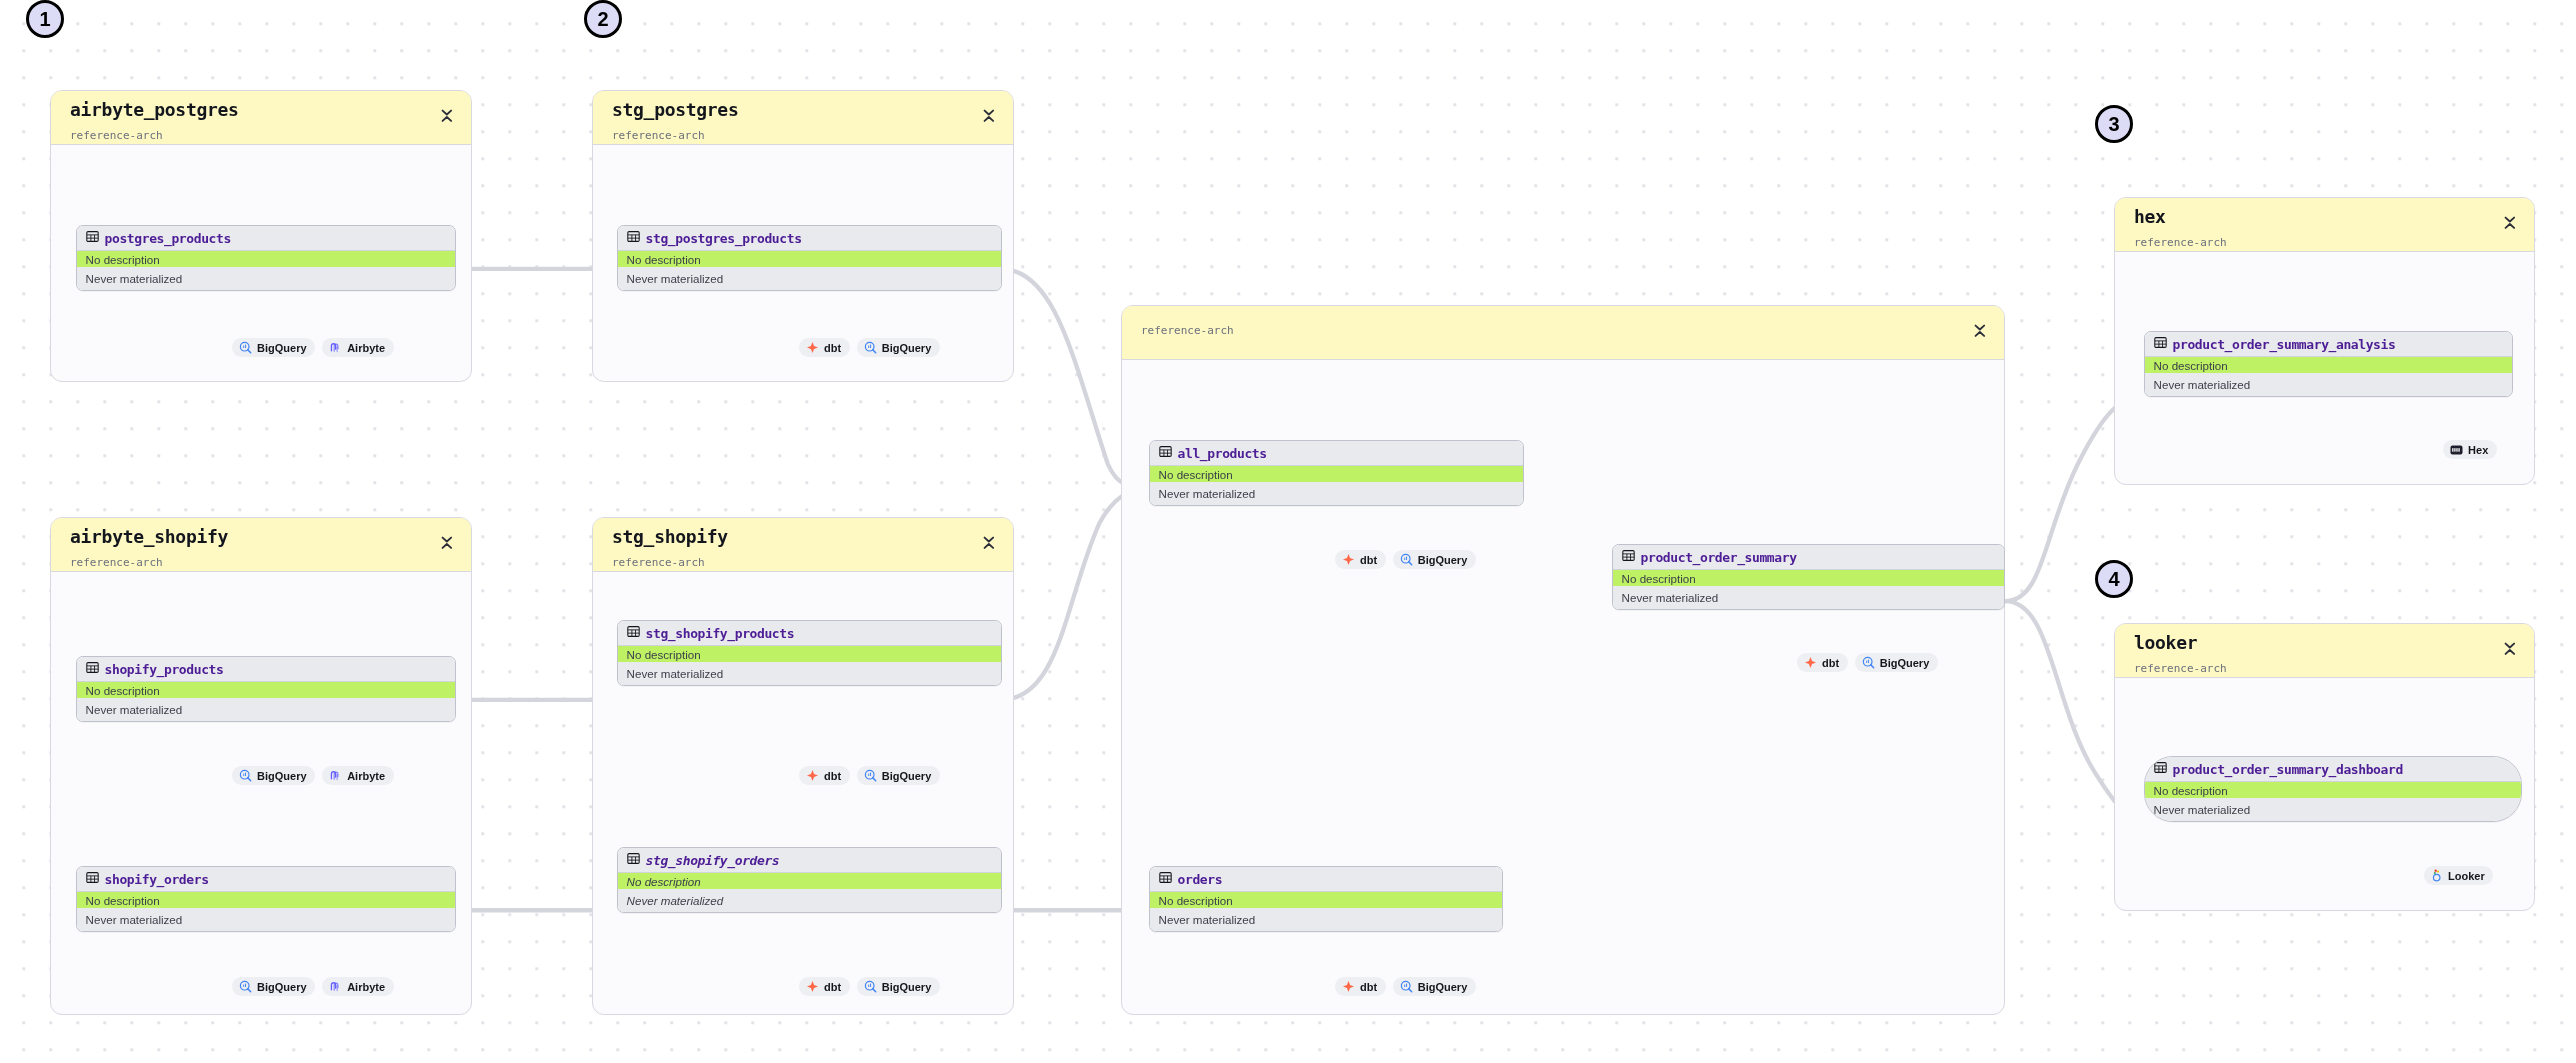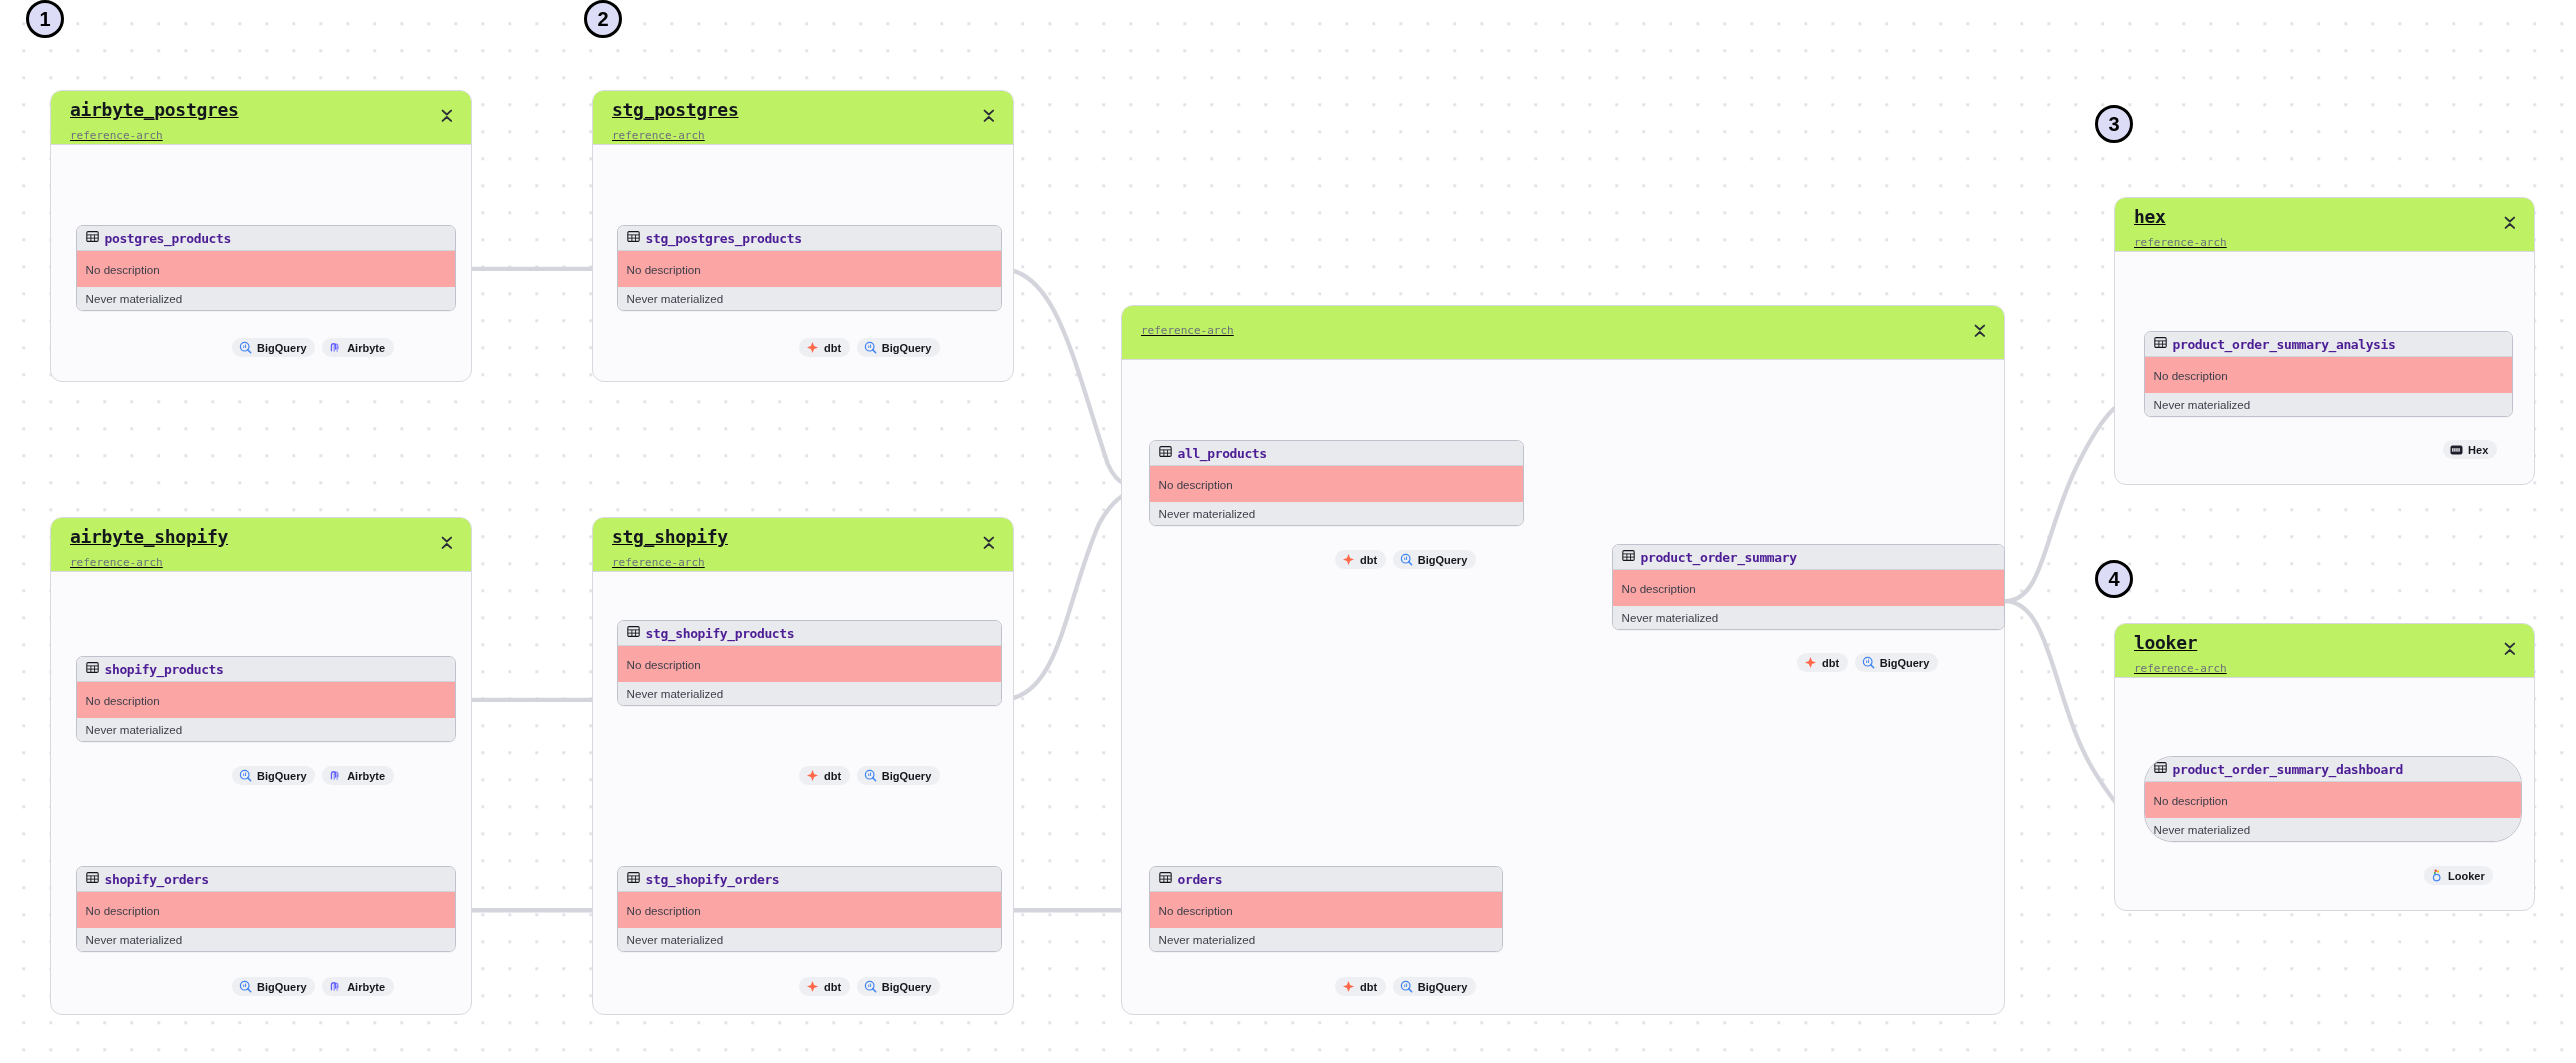--- a/index.html
+++ b/index.html
@@ -43,26 +43,25 @@
   
   .group {
     position: absolute;
     background: #fbfbfd;
     border: 1.3px solid #d7d8e0;
     border-radius: 12px;
     z-index: 2;
   }
   .group-head {
     height: 54px;
-    background: #bef264;
+    background: #fef9c3;
     border-bottom: 1.3px solid #d7d8e0;
     border-radius: 10.3px 10.3px 0 0;
     padding: 8.6px 0 0 19px;
     position: relative;
-    text-decoration: underline;
   }
   .group-title {
     font-family: "DejaVu Sans Mono", monospace;
     font-size: 18px;
     font-weight: 700;
     color: #14161d;
     letter-spacing: -0.3px;
     line-height: 20.6px;
     white-space: nowrap;
   }
@@ -107,22 +106,22 @@
   }
   .node-name {
     font-family: "DejaVu Sans Mono", monospace;
     font-size: 13px;
     font-weight: 700;
     color: #4c1d95;
     letter-spacing: -0.4px;
     white-space: nowrap;
   }
   .node-desc {
-    background: #fca5a5;
-    height: 36px;
+    background: #bef264;
+    height: 16px;
     display: flex;
     align-items: center;
     padding: 0 8.6px;
     font-size: 11.6px;
     color: #3b3e49;
     white-space: nowrap;
   }
   .node-mat {
     background: #e9eaee;
     height: 23px;
@@ -463,21 +462,21 @@
             <circle cx="7" cy="7" r="5.3" fill="none" stroke="#4285f4" stroke-width="1.5"></circle>
             <line x1="10.6" y1="10.6" x2="14.4" y2="14.4" stroke="#4285f4" stroke-width="1.8" stroke-linecap="round"></line>
             <rect x="5.2" y="5.6" width="1.2" height="3" fill="#4285f4"></rect>
             <rect x="7.5" y="4.4" width="1.2" height="4.2" fill="#4285f4"></rect>
           </svg>
         </span>
       <span>BigQuery</span>
     </div>
   </div>
 
-  <div class="node" style="left:617px; top:866px; width:385px;">
+  <div class="node" style="left:617px; top:847px; width:385px;font-style:italic;">
     <div class="node-head">
       <span class="table-icon">
         <svg width="13" height="13" viewBox="0 0 16 16">
             <rect x="1" y="2" width="14" height="12" rx="1.5" fill="none" stroke="#14161d" stroke-width="1.3"></rect>
             <line x1="1" y1="6" x2="15" y2="6" stroke="#14161d" stroke-width="1.1"></line>
             <line x1="1" y1="10" x2="15" y2="10" stroke="#14161d" stroke-width="1.1"></line>
             <line x1="6" y1="6" x2="6" y2="14" stroke="#14161d" stroke-width="1.1"></line>
             <line x1="10.5" y1="6" x2="10.5" y2="14" stroke="#14161d" stroke-width="1.1"></line>
           </svg>
       </span>

